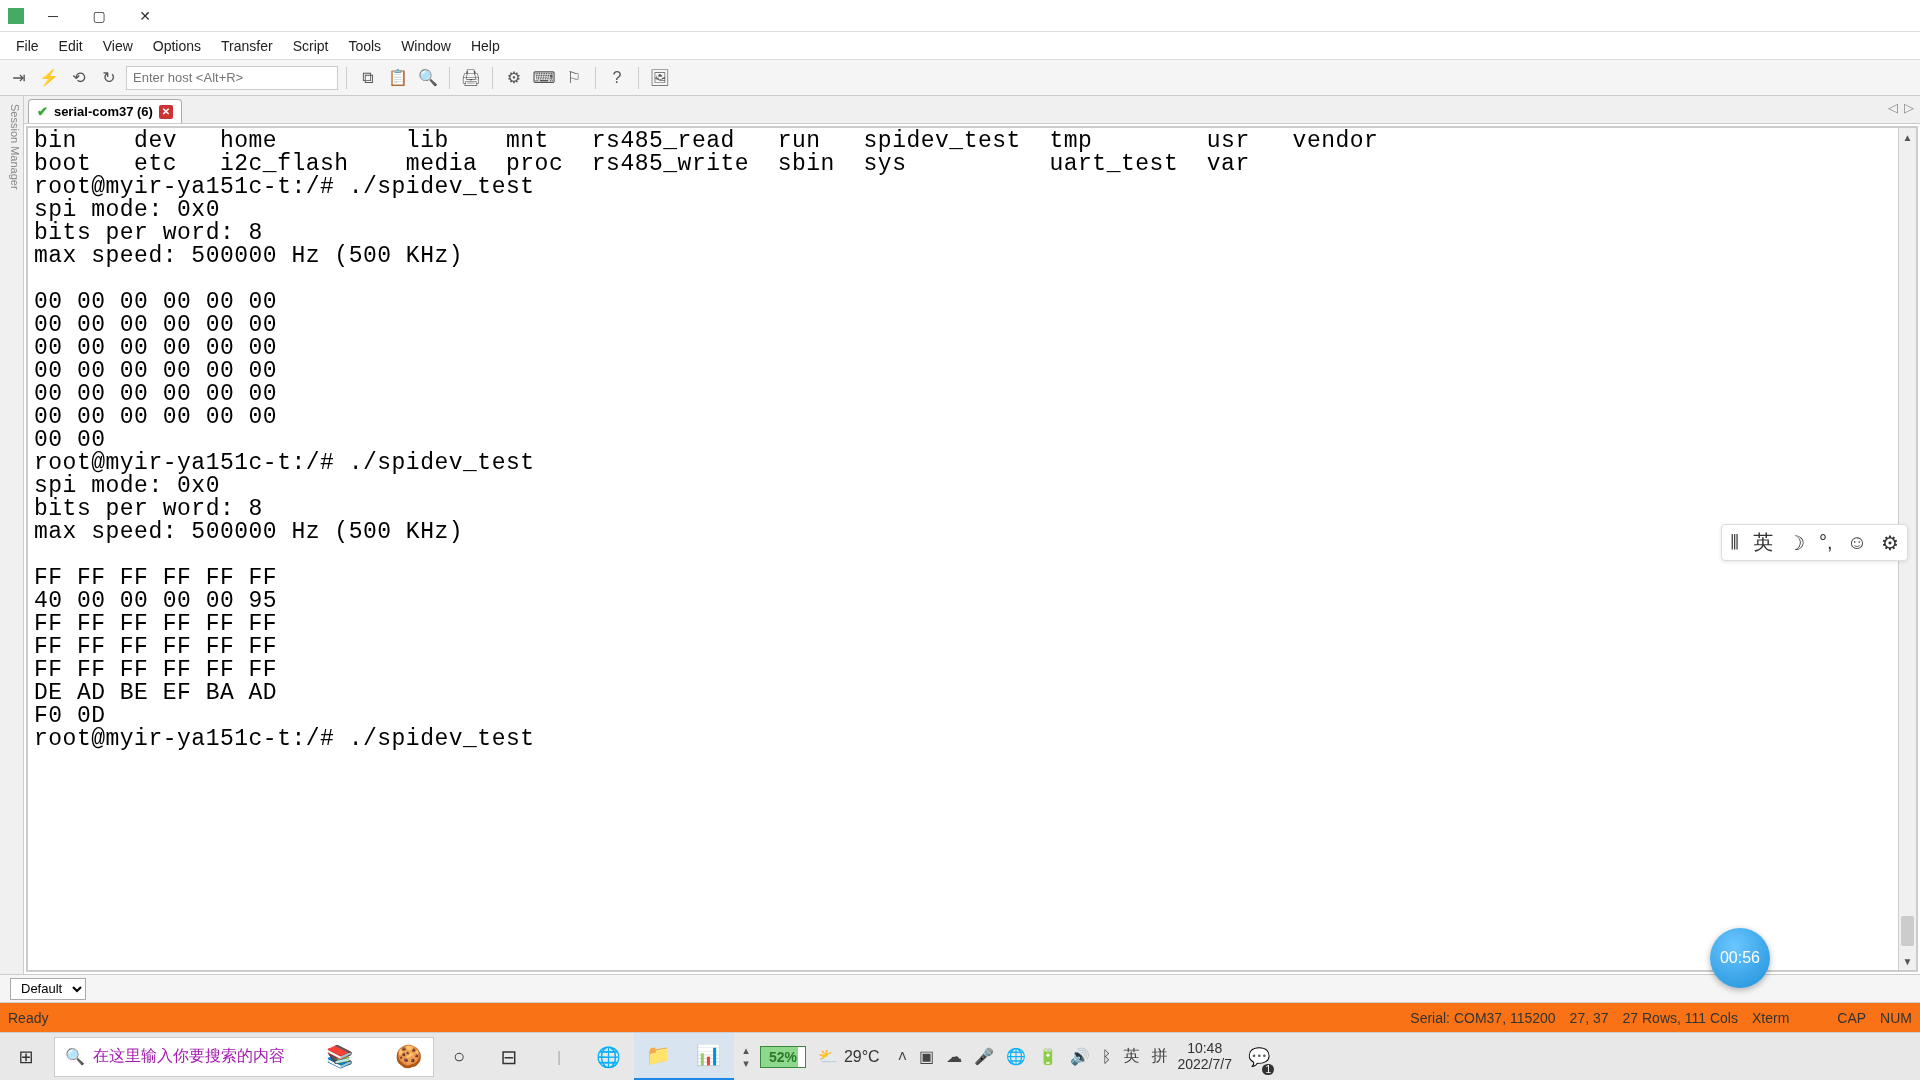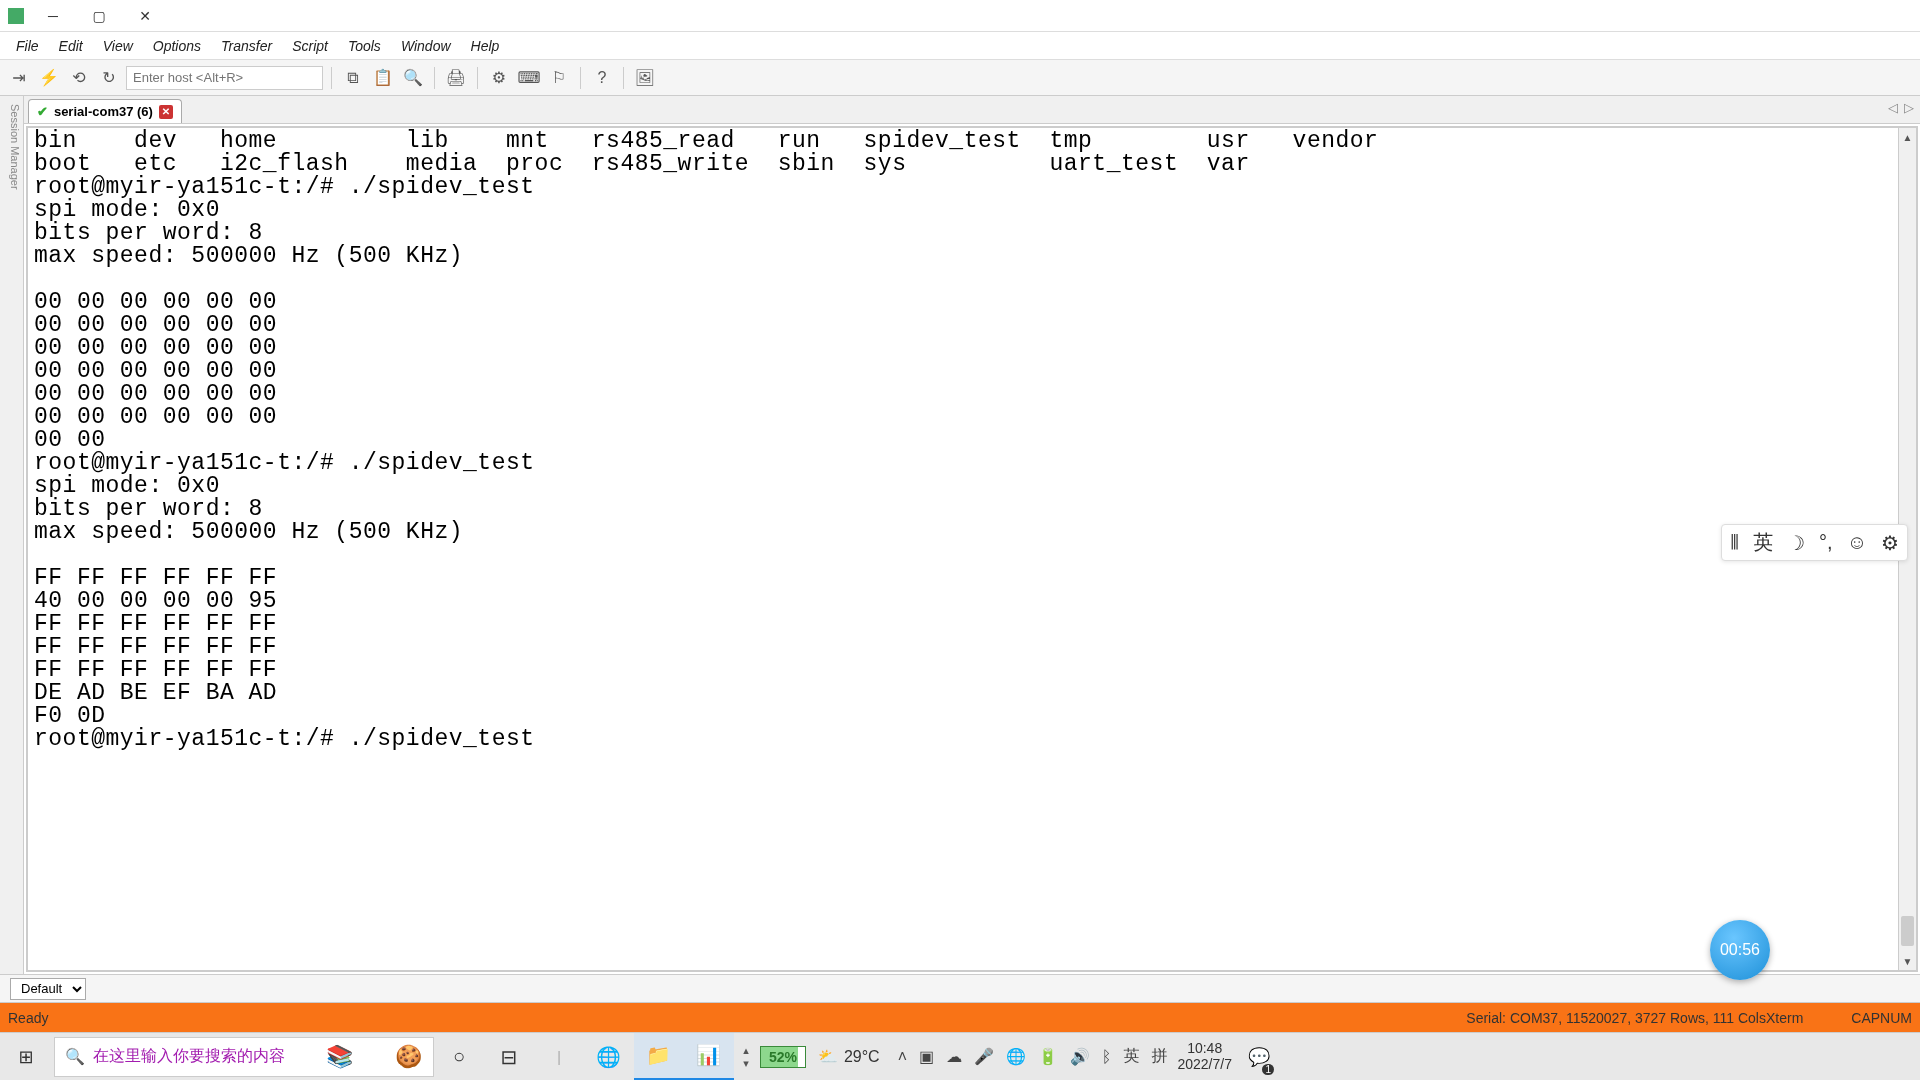--- a/index.html
+++ b/index.html
@@ -5,27 +5,27 @@
 * { margin: 0; padding: 0; box-sizing: border-box; }
 body { font-family: "Segoe UI", Tahoma, sans-serif; font-size: 13px; background: #f0f0f0; overflow: hidden; width: 1920px; height: 1080px; position: relative; }
 
 
 .titlebar { height: 32px; background: #fff; display: flex; align-items: center; padding: 0 8px; border-bottom: 1px solid #ddd; }
 .titlebar .app-icon { width: 16px; height: 16px; background: #4a6; margin-right: 6px; }
 .titlebar .title { flex: 1; font-size: 13px; color: #333; }
 .titlebar .win-btn { width: 46px; height: 30px; display: flex; align-items: center; justify-content: center; color: #333; font-size: 14px; }
 
 
-.menubar { height: 28px; background: #fff; display: flex; align-items: center; padding: 0 6px; border-bottom: 1px solid #ddd; font-style: italic; }
+.menubar { height: 28px; background: #fff; display: flex; align-items: center; padding: 0 6px; border-bottom: 1px solid #ddd; }
 .menubar .menu-item { padding: 4px 10px; color: #222; font-size: 14px; }
 
 
 .toolbar { height: 36px; background: #f5f5f5; display: flex; align-items: center; padding: 0 6px; border-bottom: 1px solid #ccc; gap: 4px; }
 .toolbar .tb-btn { width: 26px; height: 26px; display: flex; align-items: center; justify-content: center; color: #555; font-size: 16px; border-radius: 3px; }
-.toolbar .host-input { width: 197px; height: 24px; border: 1px solid #ccc; padding: 0 6px; color: #888; font-size: 13px; background: #fff; }
+.toolbar .host-input { width: 212px; height: 24px; border: 1px solid #ccc; padding: 0 6px; color: #888; font-size: 13px; background: #fff; }
 .toolbar .sep { width: 1px; height: 22px; background: #ccc; margin: 0 4px; }
 
 
 .main-area { display: flex; height: calc(100% - 32px - 28px - 36px - 28px - 30px - 48px); background: #fff; }
 .side-tab { width: 24px; background: #f0f0f0; border-right: 1px solid #ccc; writing-mode: vertical-rl; text-orientation: mixed; font-size: 11px; color: #888; padding: 8px 2px; }
 
 .content-col { flex: 1; display: flex; flex-direction: column; }
 .tab-strip { height: 28px; background: #f0f0f0; display: flex; align-items: flex-end; padding-left: 4px; border-bottom: 1px solid #ccc; position: relative; }
 .tab { height: 24px; background: #fff; border: 1px solid #aaa; border-bottom: none; border-radius: 4px 4px 0 0; padding: 0 8px; display: flex; align-items: center; gap: 6px; font-size: 13px; font-weight: bold; }
 .tab .check { color: #3a3; font-weight: bold; }
@@ -38,27 +38,27 @@
 .vscroll .arrow { height: 18px; display: flex; align-items: center; justify-content: center; font-size: 10px; color: #555; }
 .vscroll .thumb { position: absolute; bottom: 24px; left: 2px; right: 2px; height: 30px; background: #ccc; border-radius: 2px; }
 
 
 .scheme-bar { height: 28px; background: #f5f5f5; border-top: 1px solid #ccc; display: flex; align-items: center; padding: 0 10px; }
 .scheme-bar select { height: 22px; border: 1px solid #aaa; background: #fff; font-size: 13px; padding: 0 6px; }
 
 
 .statusbar { height: 30px; background: #f97316; border-top: 1px solid #ccc; display: flex; align-items: center; padding: 0 8px; font-size: 14px; color: #333; }
 .statusbar .spacer { flex: 1; }
-.statusbar .st-item { }
+.statusbar .st-item { margin-left: 14px; }
 
 
 .ime-float { position: absolute; right: 12px; top: 524px; background: #fff; border: 1px solid #ddd; border-radius: 4px; padding: 4px 8px; display: flex; align-items: center; gap: 14px; font-size: 20px; color: #333; box-shadow: 0 1px 4px rgba(0,0,0,0.1); }
 
 
-.rec-bubble { position: absolute; right: 150px; bottom: 100px; width: 60px; height: 60px; border-radius: 50%; background: radial-gradient(circle at 40% 30%, #6ac6ff, #1e90d8); color: #fff; display: flex; align-items: center; justify-content: center; font-size: 16px; font-weight: 500; box-shadow: 0 2px 6px rgba(0,0,0,0.3); }
+.rec-bubble { position: absolute; right: 150px; bottom: 92px; width: 60px; height: 60px; border-radius: 50%; background: radial-gradient(circle at 40% 30%, #6ac6ff, #1e90d8); color: #fff; display: flex; align-items: center; justify-content: center; font-size: 16px; font-weight: 500; box-shadow: 0 2px 6px rgba(0,0,0,0.3); }
 
 
 .taskbar { position: absolute; bottom: 0; left: 0; right: 0; height: 48px; background: #e8e8e8; border-top: 1px solid #ccc; display: flex; align-items: center; }
 .taskbar .start { width: 52px; height: 48px; display: flex; align-items: center; justify-content: center; font-size: 18px; color: #333; }
 .taskbar .search { width: 380px; height: 40px; background: #fff; border: 1px solid #ccc; display: flex; align-items: center; padding: 0 10px; gap: 8px; margin-left: 2px; }
 .taskbar .search .sicon { color: #666; font-size: 16px; }
 .taskbar .search .stext { color: #a21caf; font-size: 16px; text-align: right; }
 .taskbar .search .emoji1, .taskbar .search .emoji2 { font-size: 22px; margin-left: auto; }
 .taskbar .task-icons { display: flex; align-items: center; height: 48px; }
 .taskbar .tbtn { width: 50px; height: 48px; display: flex; align-items: center; justify-content: center; font-size: 20px; color: #333; }

